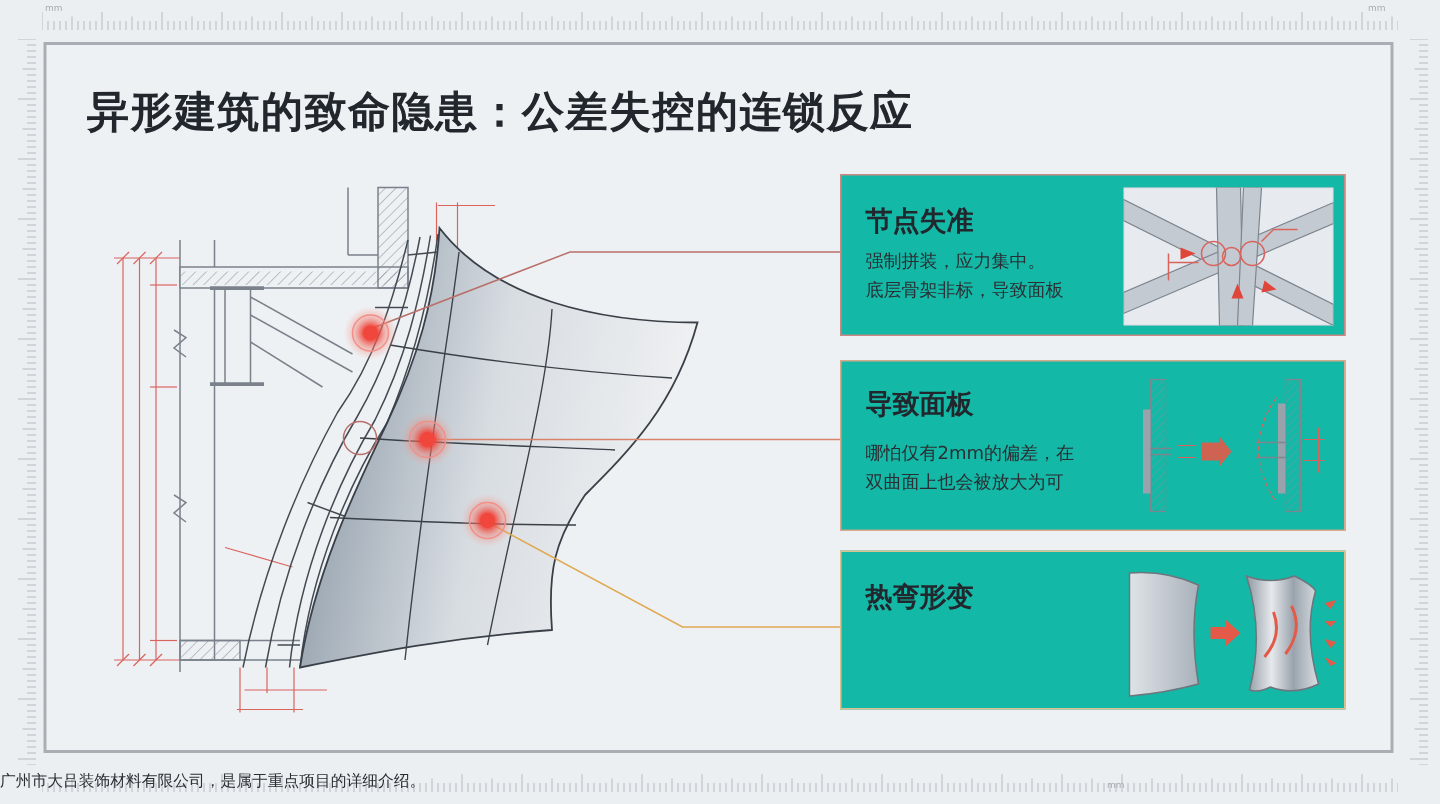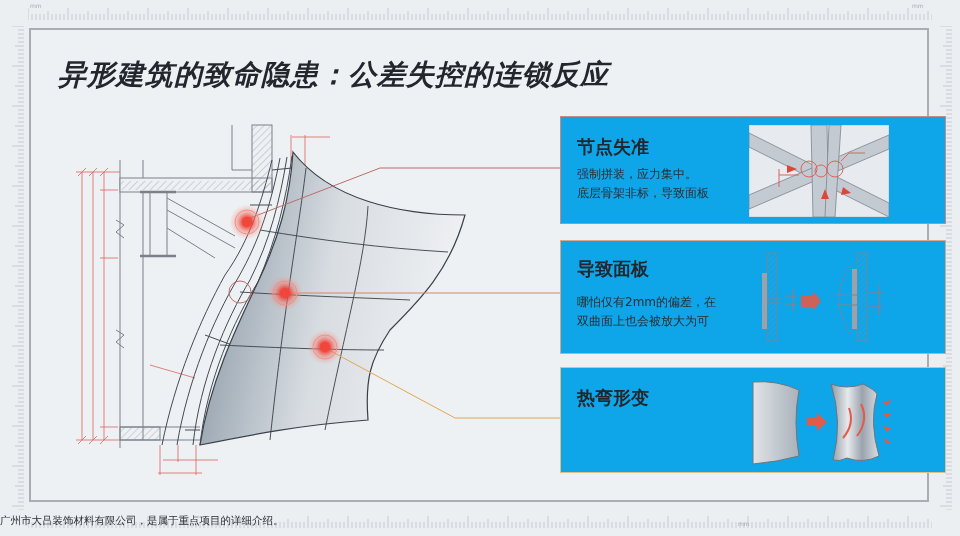--- a/index.html
+++ b/index.html
@@ -13,26 +13,26 @@
   .ruler-bottom { position: absolute; left: 28px; top: 514px; width: 904px; height: 14px; }
   .ruler-left { position: absolute; left: 8px; top: 26px; width: 16px; height: 484px; }
   .ruler-right { position: absolute; left: 936px; top: 26px; width: 16px; height: 484px; }
   .ruler-unit { position: absolute; font-size: 6px; color: #a5abb2; }
   .frame {
     position: absolute; left: 29px; top: 28px; width: 900px; height: 474px;
     border: 2px solid #a9aeb4; box-sizing: border-box; background: #eef1f4;
   }
   .title {
     position: absolute; left: 58px; top: 56px; font-size: 28px; font-weight: bold;
-    color: #22272d; letter-spacing: 1px; white-space: nowrap; font-style: italic;
+    color: #22272d; letter-spacing: 1px; white-space: nowrap;
   }
   .diagram { position: absolute; left: 0; top: 0; width: 960px; height: 536px; }
   .card {
-    position: absolute; left: 560px; width: 386px; box-sizing: border-box;
-    border: 1.5px solid; background: #0ea5e9;
+    position: absolute; left: 560px; width: 337px; box-sizing: border-box;
+    border: 1.5px solid; background: #14b8a6;
   }
   .card-title { position: absolute; left: 16px; font-size: 18px; font-weight: bold; color: #22272d; white-space: nowrap; }
   .card-text { position: absolute; left: 16px; font-size: 12px; color: #2a2e33; line-height: 19px; width: 180px; }
   .card-illus { position: absolute; }
   .footer {
     position: absolute; left: 0; width: 960px; top: 514px; 
     font-size: 10.5px; color: #2a2e33;
   }
 </style>
 </head>

